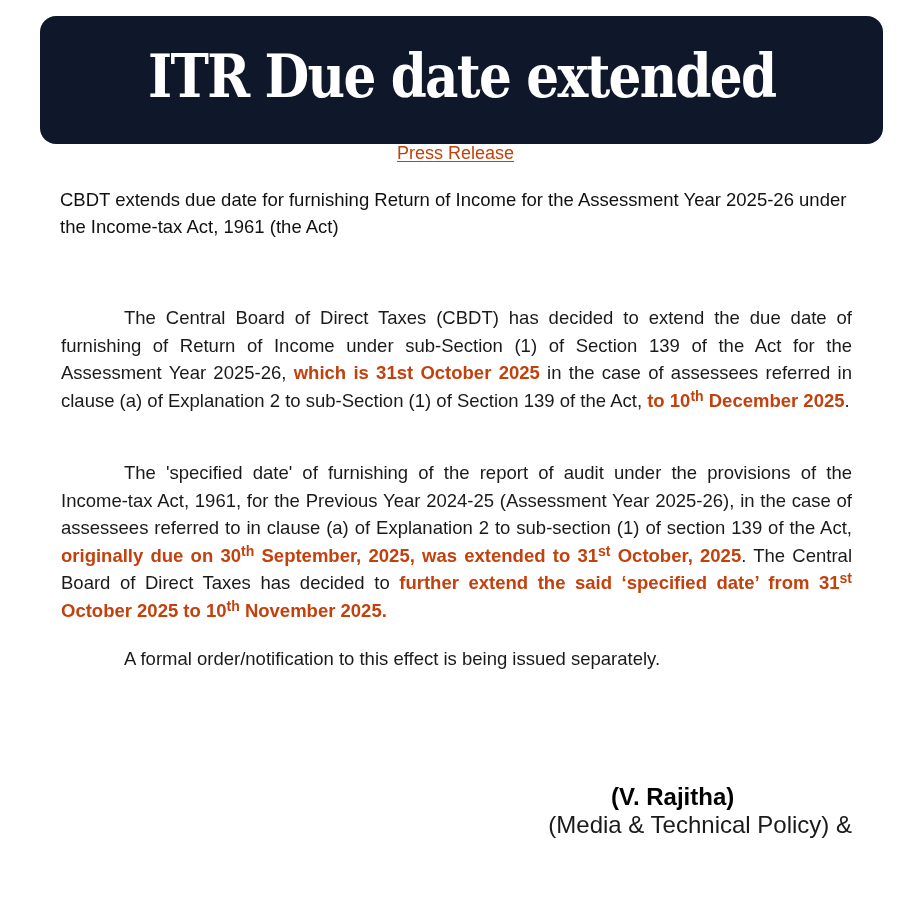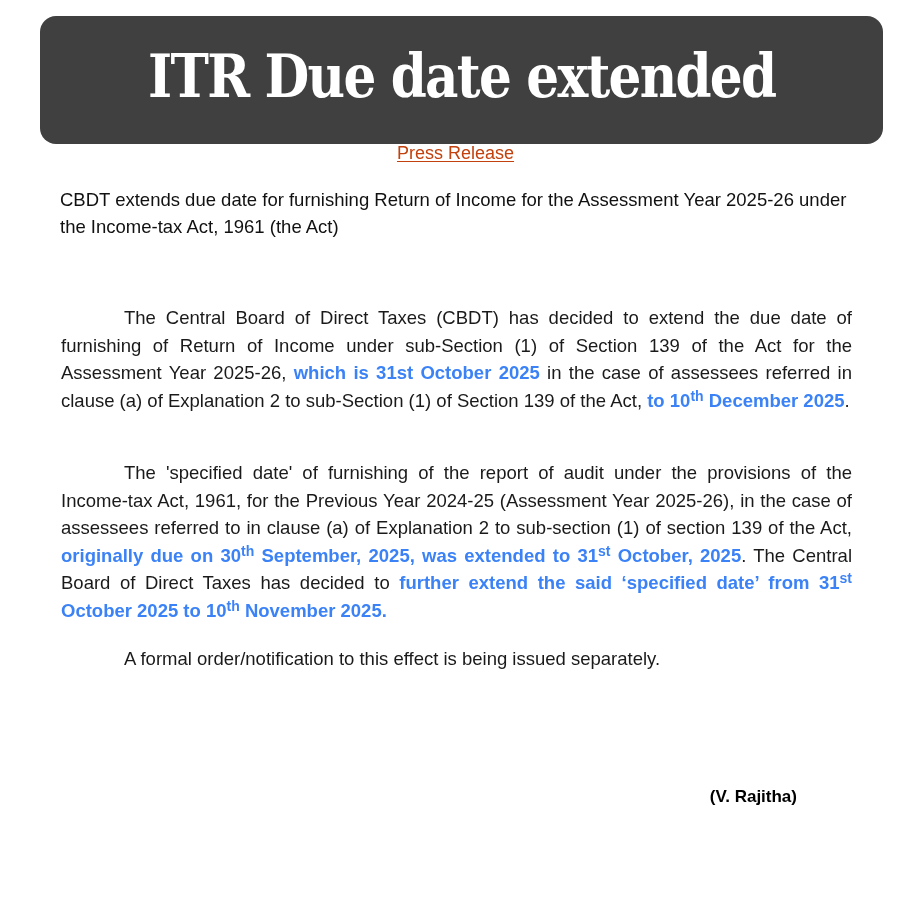--- a/index.html
+++ b/index.html
@@ -14,21 +14,21 @@
       overflow: hidden;
       font-family: "Liberation Sans", sans-serif;
       color: #111111;
     }
     .banner {
       position: absolute;
       left: 40px;
       top: 16px;
       width: 843px;
       height: 128px;
-      background: #404040;
+      background: #0f172a;
       border-radius: 16px;
       display: flex;
       align-items: center;
       justify-content: center;
     }
     .banner-title {
       font-family: "DejaVu Serif", "Liberation Serif", serif;
       font-weight: bold;
       color: #ffffff;
       font-size: 60px;
@@ -65,28 +65,28 @@
       width: 791px;
       font-size: 18.5px;
       line-height: 27.6px;
       text-align: justify;
       color: #1a1a1a;
     }
     .para1 { top: 304px; }
     .para2 { top: 459px; }
     .para3 { top: 645px; }
     .indent { display: inline-block; width: 63px; }
-    b { font-weight: bold; color: #3b82f6; }
+    b { font-weight: bold; color: #c2410c; }
     sup { font-size: 14px; line-height: 0; vertical-align: 6px; }
     .signature {
       position: absolute;
       right: 69px;
       top: 783px;
       text-align: center;
-      font-size: 17px;
+      font-size: 24px;
       line-height: 27.5px;
       color: #1a1a1a;
     }
     .sig-name {
       font-weight: bold;
       padding-right: 55px;
       color: #000;
     }
   </style>
 </head>
@@ -101,13 +101,14 @@
 <div class="subject">CBDT extends due date for furnishing Return of Income for the Assessment Year 2025-26 under the Income-tax Act, 1961 (the Act)</div>
 
 <div class="body-text para1"><span class="indent"></span><span>The Central Board of Direct Taxes (CBDT) has decided to extend the due date of furnishing of Return of Income under sub-Section (1) of Section 139 of the Act for the Assessment Year 2025-26, </span><b>which is 31st October 2025</b><span> in the case of assessees referred in clause (a) of Explanation 2 to sub-Section (1) of Section 139 of the Act, </span><b><span>to 10</span><sup>th</sup><span> December 2025</span></b><span>.</span></div>
 
 <div class="body-text para2"><span class="indent"></span><span>The 'specified date' of furnishing of the report of audit under the provisions of the Income-tax Act, 1961, for the Previous Year 2024-25 (Assessment Year 2025-26), in the case of assessees referred to in clause (a) of Explanation 2 to sub-section (1) of section 139 of the Act, </span><b><span>originally due on 30</span><sup>th</sup><span>  September, 2025, was extended to 31</span><sup>st</sup><span>  October, 2025</span></b><span>. The Central Board of Direct Taxes has decided to </span><b><span>further extend the said ‘specified date’ from 31</span><sup>st</sup><span> October 2025 to 10</span><sup>th</sup><span> November 2025.</span></b></div>
 
 <div class="body-text para3"><span class="indent"></span><span>A formal order/notification to this effect is being issued separately.</span></div>
 
 <div class="signature">
   <div class="sig-name">(V. Rajitha)</div>
+  <div>(Media &amp; Technical Policy) &amp;</div>
 </div>
 
 </body></html>

